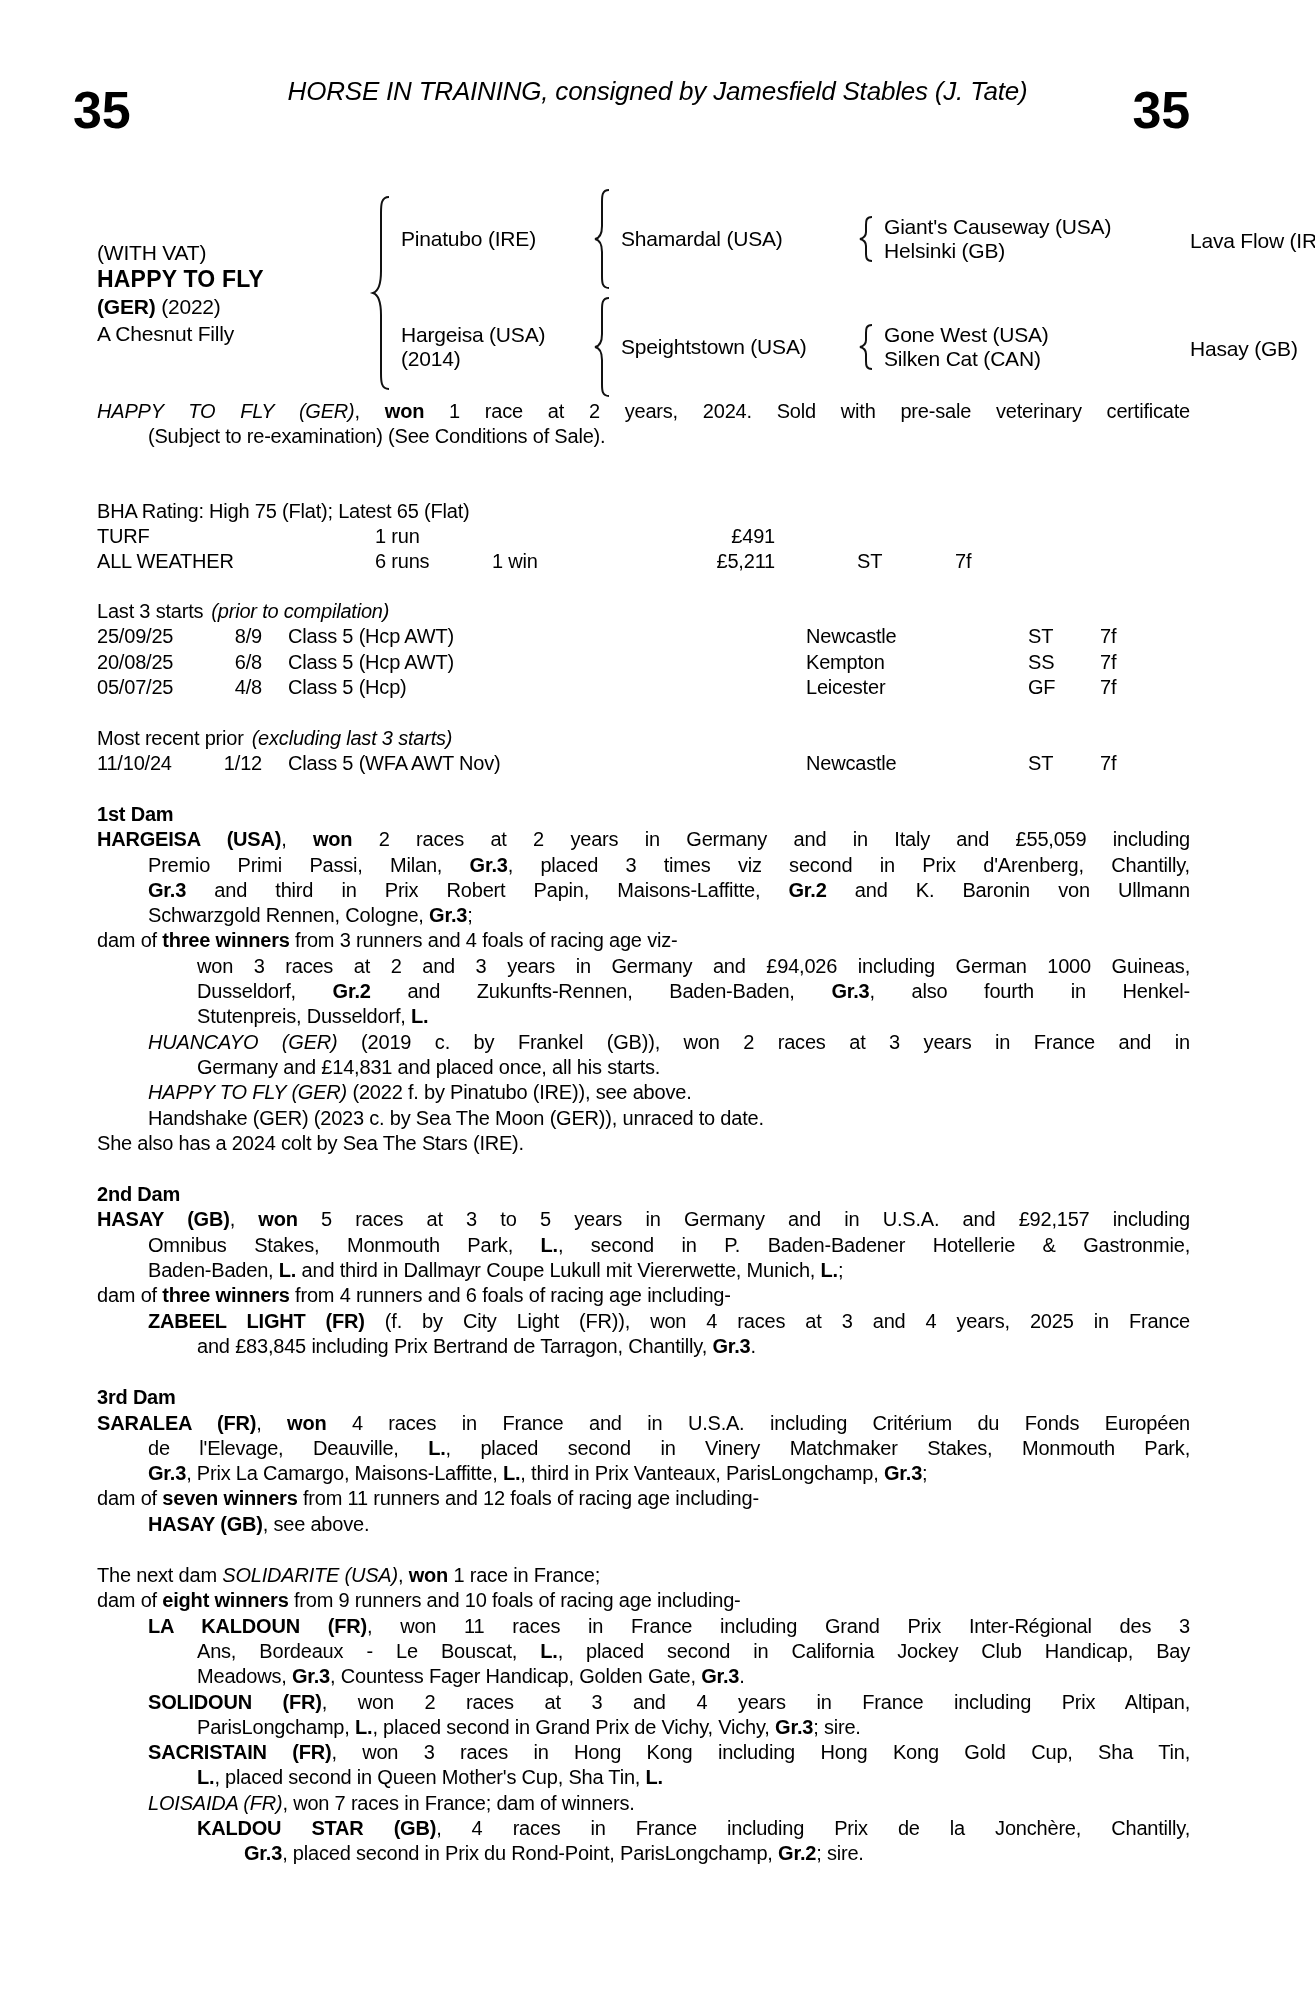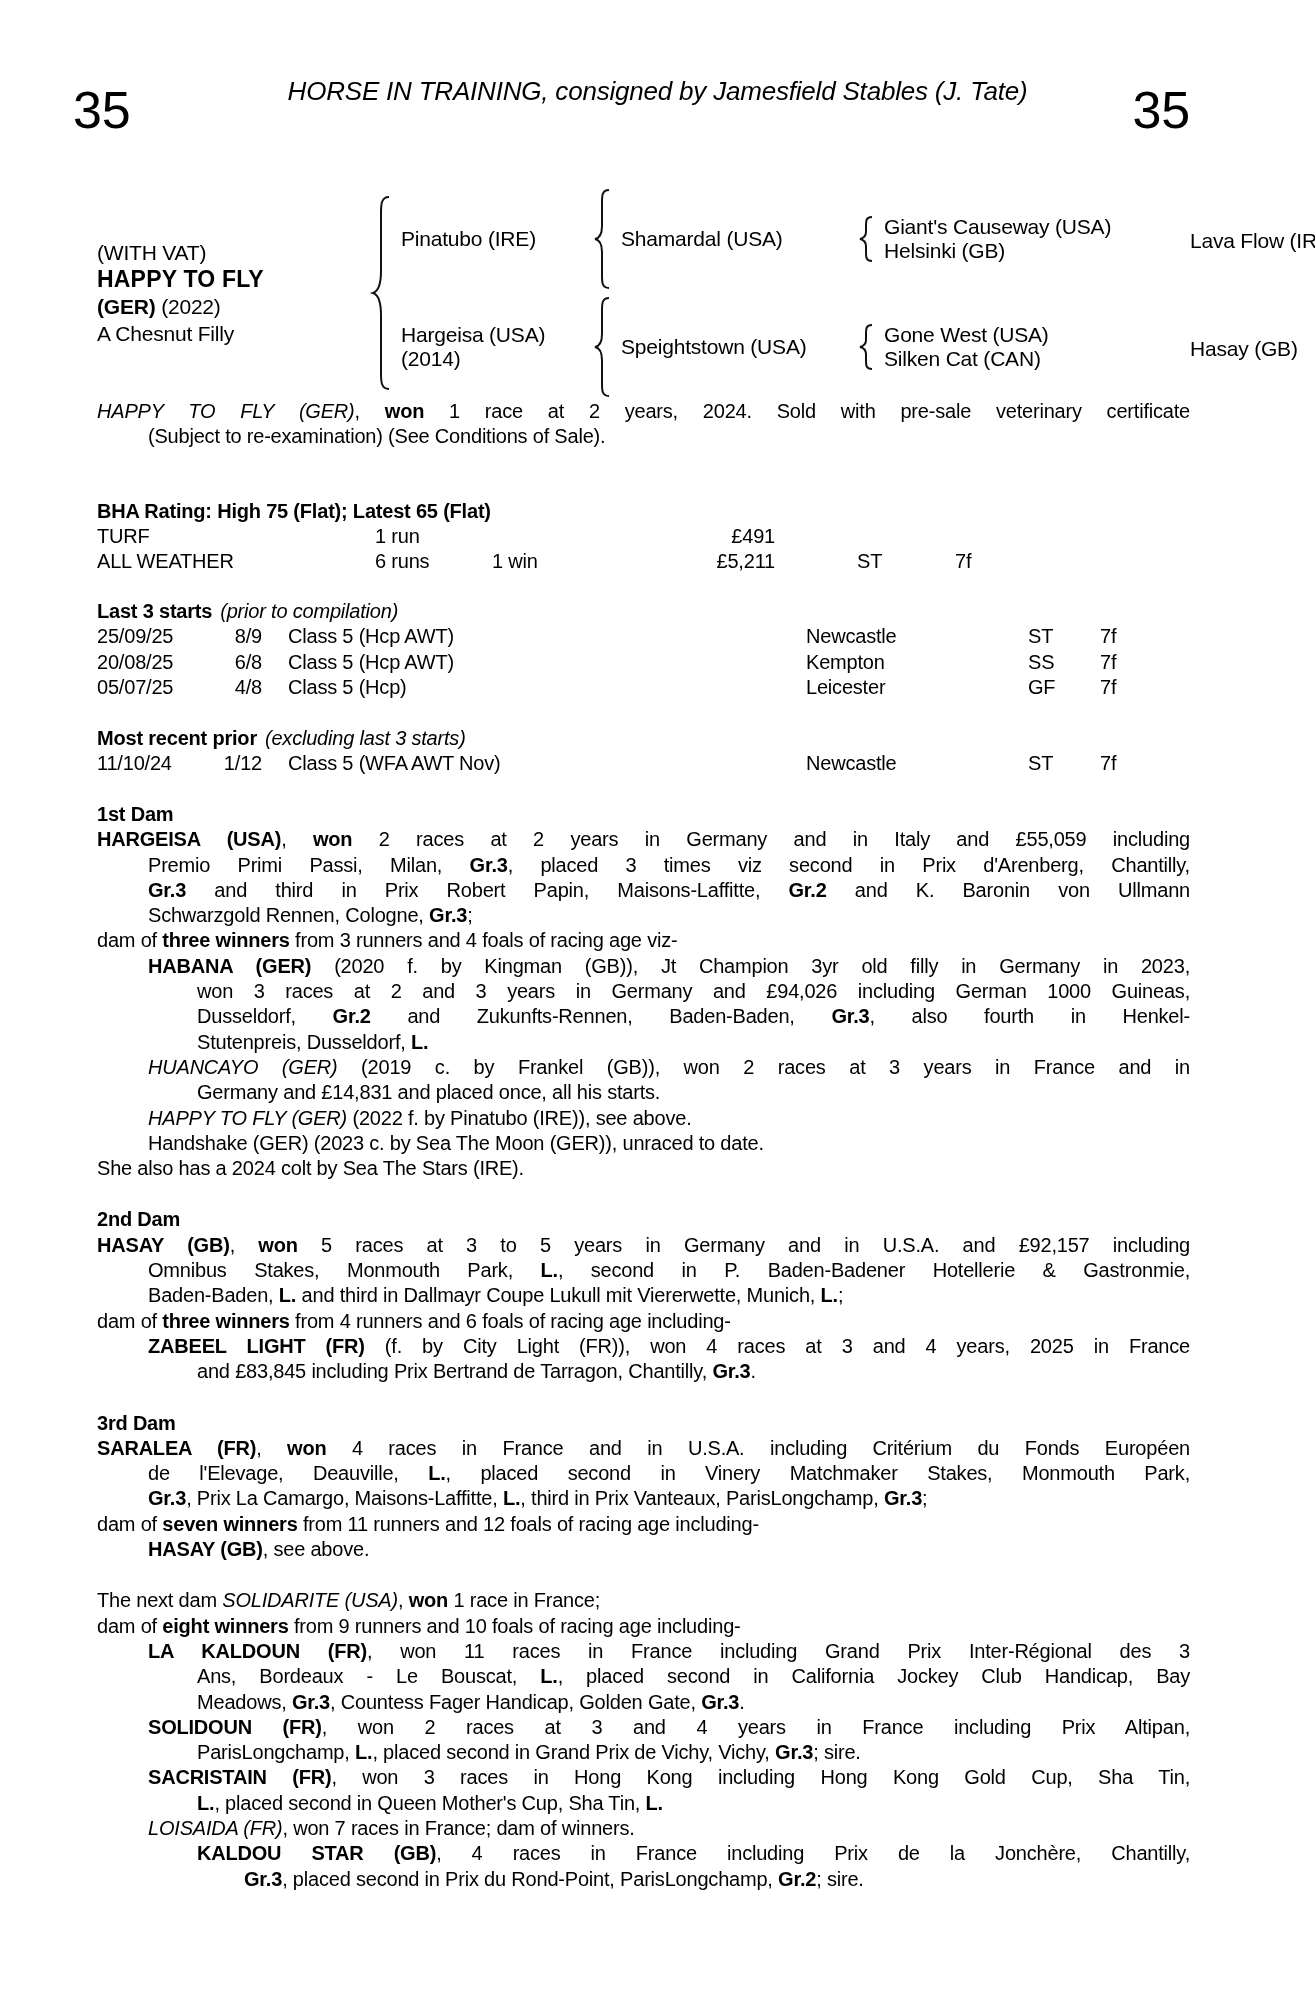--- a/index.html
+++ b/index.html
@@ -8,21 +8,21 @@
     background:#ffffff; color:#000;
     font-family:"Liberation Sans","DejaVu Sans",sans-serif;
     letter-spacing:-0.2px;
     overflow:hidden;
   }
   
   .page-header {
     position:absolute; top:76px; left:0; width:1315px;
     text-align:center; font-style:italic; font-size:26px;
   }
-  .lot { position:absolute; top:84px; font-size:52px; font-weight:400; line-height:1; }
+  .lot { position:absolute; top:84px; font-size:52px; font-weight:700; line-height:1; }
   .lot-left { left:73px; }
   .lot-right { right:125px; }
 
   
   .pedigree { position:absolute; top:188px; left:97px; width:1110px; display:flex; align-items:center; }
   .ped-left { width:272px; font-size:21px; line-height:27px; flex-shrink:0; }
   .horse-name { font-weight:700; font-size:23px; letter-spacing:0.2px; }
   .bb { flex-shrink:0; }
   .ped-tree { display:flex; flex-direction:column; margin-left:6px; }
   .ped-half { display:flex; align-items:center; }
@@ -42,21 +42,21 @@
   .j { text-align:justify; text-align-last:justify; }
   .ind1 { padding-left:51px; }
   .ind2 { padding-left:100px; }
   .ind3 { padding-left:147px; }
   .b { font-weight:700; }
   .i { font-style:italic; }
   .section + .section { margin-top:26px; }
 
   
   .hline { font-size:20px; height:25.3px; }
-  .hline .t { font-weight:700;margin-top:33px; }
+  .hline .t { font-weight:400;margin-top:33px; }
   .hline .note { font-style:italic; margin-left:8px; }
 
   
   .trow { position:relative; height:25.3px; font-size:20px; }
   .trow span { position:absolute; top:0; white-space:nowrap; }
   .c-surface { left:0; }
   .c-runs { left:278px; }
   .c-wins { left:395px; }
   .c-earn { left:508px; width:170px; text-align:right; }
   .c-going { left:760px; }
@@ -226,21 +226,20 @@
 </div>
 
 <div class="flow" style="top:803px;">
   <div class="section">
       <div class="ln ind0"><span class="b">1st Dam</span></div>
       <div class="ln ind0 j"><span class="b">HARGEISA (USA)</span><span>, </span><span class="b">won</span><span> 2 races at 2 years in Germany and in Italy and £55,059 including</span></div>
       <div class="ln ind1 j"><span>Premio Primi Passi, Milan, </span><span class="b">Gr.3</span><span>, placed 3 times viz second in Prix d'Arenberg, Chantilly,</span></div>
       <div class="ln ind1 j"><span class="b">Gr.3</span><span> and third in Prix Robert Papin, Maisons-Laffitte, </span><span class="b">Gr.2</span><span> and K. Baronin von Ullmann</span></div>
       <div class="ln ind1"><span>Schwarzgold Rennen, Cologne, </span><span class="b">Gr.3</span><span>;</span></div>
       <div class="ln ind0"><span>dam of </span><span class="b">three winners</span><span> from 3 runners and 4 foals of racing age viz-</span></div>
-      <div class="ln ind1 j"><span class="b">HABANA (GER)</span><span> (2020 f. by Kingman (GB)), Jt Champion 3yr old filly in Germany in 2023,</span></div>
       <div class="ln ind2 j"><span>won 3 races at 2 and 3 years in Germany and £94,026 including German 1000 Guineas,</span></div>
       <div class="ln ind2 j"><span>Dusseldorf, </span><span class="b">Gr.2</span><span> and Zukunfts-Rennen, Baden-Baden, </span><span class="b">Gr.3</span><span>, also fourth in Henkel-</span></div>
       <div class="ln ind2"><span>Stutenpreis, Dusseldorf, </span><span class="b">L.</span></div>
       <div class="ln ind1 j"><span class="i">HUANCAYO (GER)</span><span> (2019 c. by Frankel (GB)), won 2 races at 3 years in France and in</span></div>
       <div class="ln ind2"><span>Germany and £14,831 and placed once, all his starts.</span></div>
       <div class="ln ind1"><span class="i">HAPPY TO FLY (GER)</span><span> (2022 f. by Pinatubo (IRE)), see above.</span></div>
       <div class="ln ind1"><span>Handshake (GER) (2023 c. by Sea The Moon (GER)), unraced to date.</span></div>
       <div class="ln ind0"><span>She also has a 2024 colt by Sea The Stars (IRE).</span></div>
     </div>
   <div class="section">

